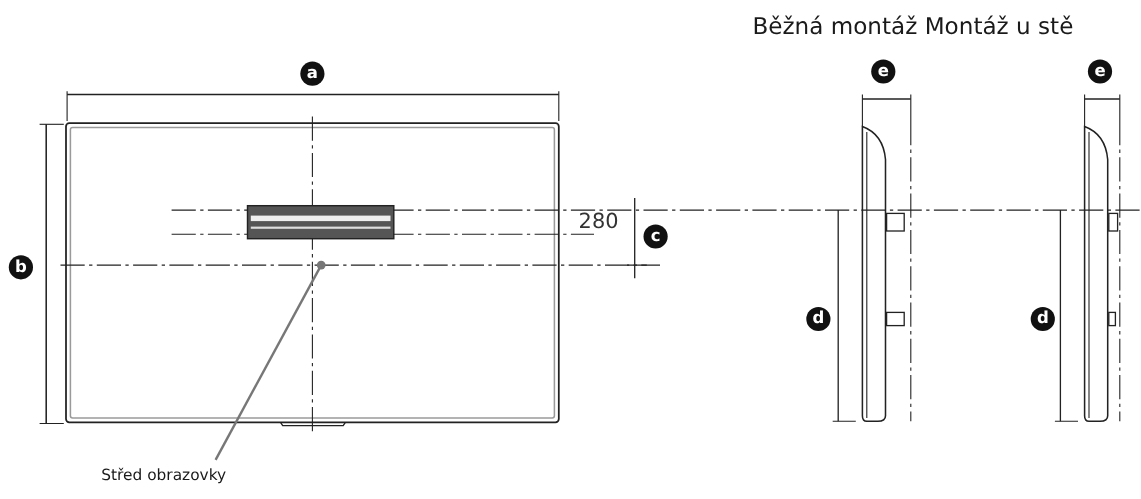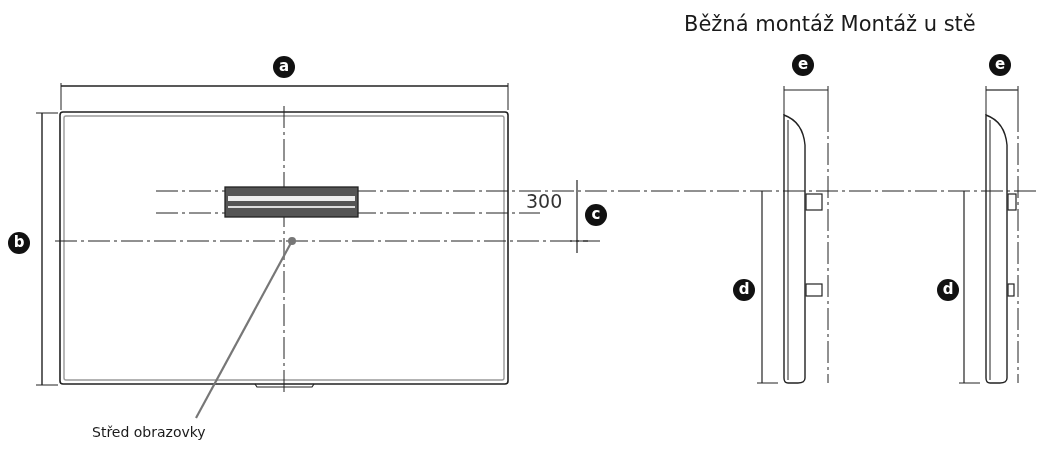--- a/index.html
+++ b/index.html
@@ -77,21 +77,21 @@
     <line x1="990" y1="120" x2="990" y2="380" stroke-width="1"></line>
     <rect x="1008" y="194" width="8" height="16" stroke-width="1.2"></rect>
     <rect x="1008" y="284" width="6" height="12" stroke-width="1.2"></rect>
     <line x1="964" y1="191" x2="964" y2="383" stroke-width="1.2"></line>
     <line x1="959" y1="383" x2="980" y2="383" stroke-width="1"></line>
   </g>
 </svg>
 
 <div class="txt title">Běžná montáž Montáž u stě</div>
 <div class="txt caption">Střed obrazovky</div>
-<div class="txt dimval">300</div>
+<div class="txt dimval">280</div>
 
 <div class="badge" style="left:273px;top:56px;">a</div>
 <div class="badge" style="left:8px;top:232px;">b</div>
 <div class="badge" style="left:585px;top:204px;">c</div>
 <div class="badge" style="left:733px;top:279px;">d</div>
 <div class="badge" style="left:937px;top:279px;">d</div>
 <div class="badge" style="left:792px;top:54px;">e</div>
 <div class="badge" style="left:989px;top:54px;">e</div>
 
 </body></html>

